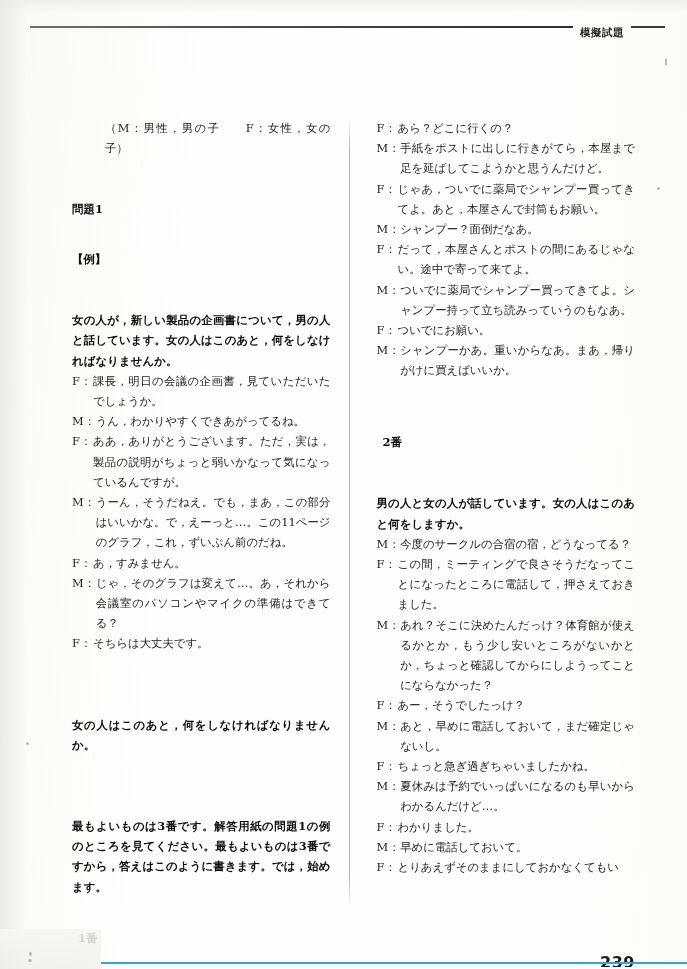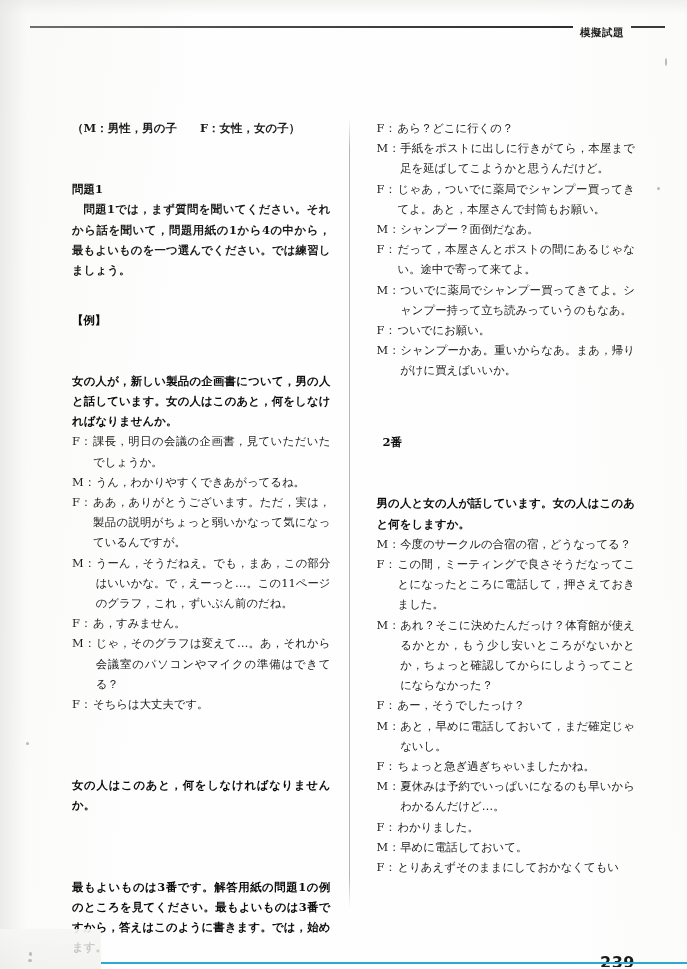--- a/index.html
+++ b/index.html
@@ -113,22 +113,23 @@
     text-align: justify;
     text-justify: inter-character;
     margin: 0;
   }
   .narr {            
     font-weight: bold;
     color: #0d0d0d;
     margin-top: 41px;
   }
   .plain {
-    font-weight: bold;
+    font-weight: normal;
     color: #1b1b1b;
+    margin-left: 33px;
   }
   .indent1 { text-indent: 1em; }
   .gap-md { height: 18px; }
   .gap-lg { height: 20px; }
 
   
   .dlg {
     display: flex;
     font-size: 11.4px;
     line-height: 20.2px;
@@ -209,21 +210,20 @@
     <span class="rule-short"></span>
   </div>
 
 
   <div class="columns">
 
     <div class="col col-left">
 
       <p class="line plain">（M：男性，男の子　　F：女性，女の子）</p>
       <p class="line narr">問題1</p>
-      <p class="line plain indent1">問題1では，まず質問を聞いてください。それから話を聞いて，問題用紙の1から4の中から，最もよいものを一つ選んでください。では練習しましょう。</p>
 
       <div class="gap-md"></div>
 
       <p class="bracket-head">【例】</p>
       <p class="line narr">女の人が，新しい製品の企画書について，男の人と話しています。女の人はこのあと，何をしなければなりませんか。</p>
 
       <div class="dlg">
         <span class="spk">F：</span>
         <span class="utt">課長，明日の会議の企画書，見ていただいたでしょうか。</span>
       </div>

